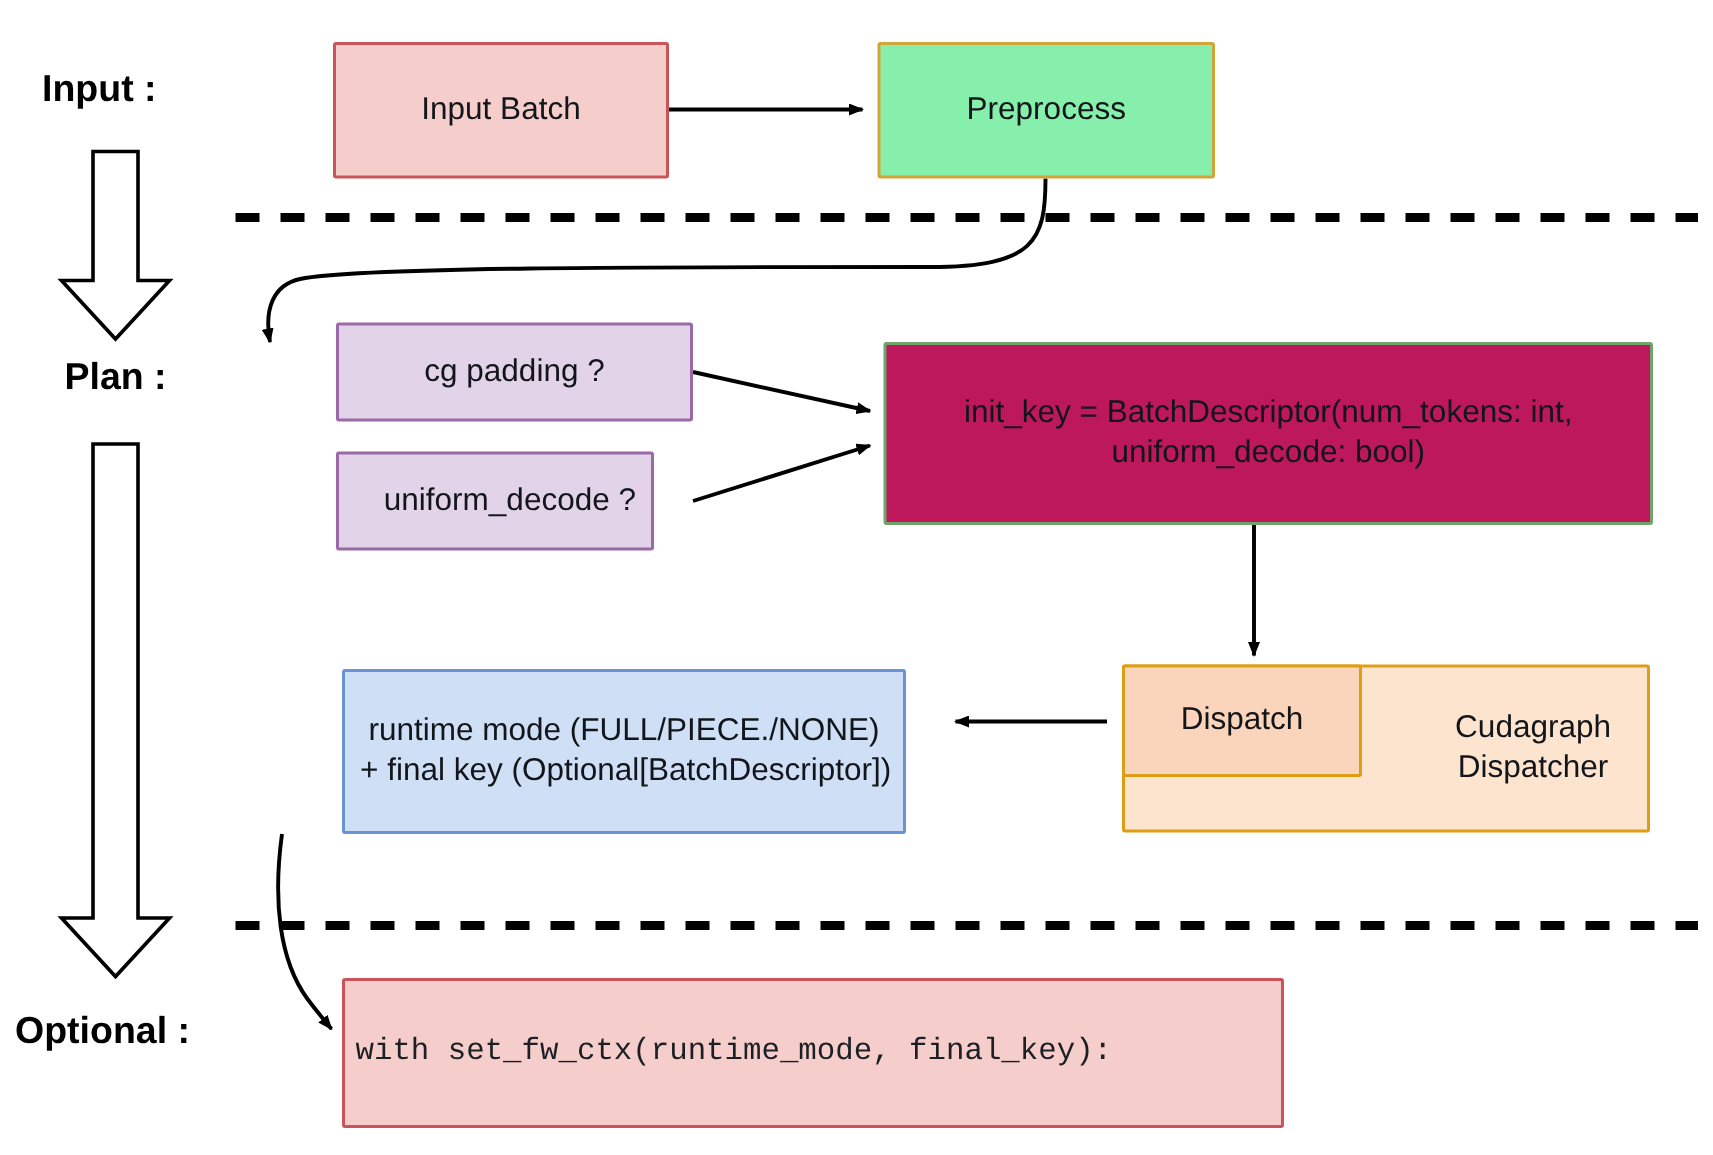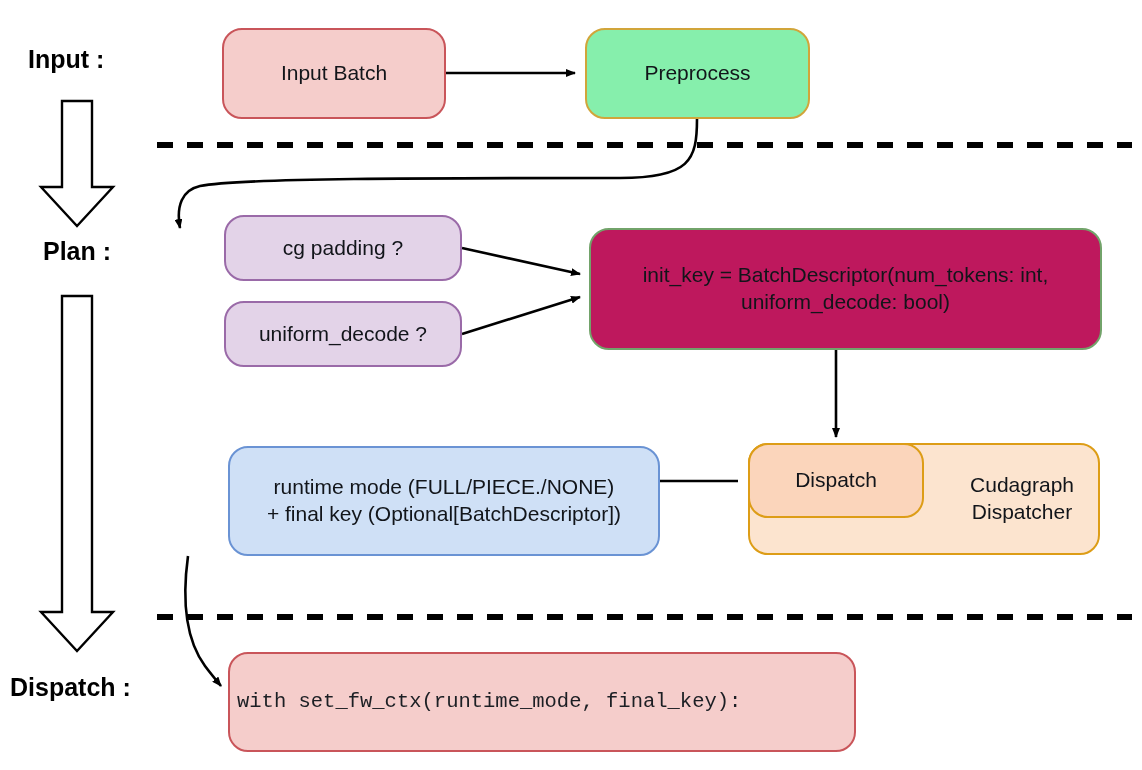--- a/index.html
+++ b/index.html
@@ -36,21 +36,21 @@
   }
   .node {
     position: absolute;
     box-sizing: border-box;
     display: flex;
     align-items: center;
     justify-content: center;
     text-align: center;
     border-width: 2px;
     border-style: solid;
-    border-radius: 20px;
+    border-radius: 2px;
     font-size: 21px;
     line-height: 1.28;
     color: #12151a;
     padding: 4px 10px;
     font-family: "Liberation Sans", sans-serif;
   }
   .node-input-batch {
     background: #f5cdcb;
     border-color: #c9555a;
   }
@@ -131,57 +131,57 @@
 
     <path d="M836,350 L836,437" fill="none" stroke="#000000" stroke-width="2.6" marker-end="url(#arrowhead)"></path>
 
     <path d="M738,481 L637,481" fill="none" stroke="#000000" stroke-width="2.6" marker-end="url(#arrowhead)"></path>
 
     <path d="M188,556 C182,600 186,640 205,666 C211,674 216,680 221,686" fill="none" stroke="#000000" stroke-width="2.6" marker-end="url(#arrowhead)"></path>
   </svg>
 
   <div class="stage-label" style="left:28px; top:45px;">Input :</div>
   <div class="stage-label" style="left:43px; top:237px;">Plan :</div>
-  <div class="stage-label" style="left:10px; top:673px;">Dispatch :</div>
+  <div class="stage-label" style="left:10px; top:673px;">Optional :</div>
 
   <div class="node node-input-batch" style="left:222px; top:28px; width:224px; height:91px;">
     <span class="node-text">Input Batch</span>
   </div>
 
   <div class="node node-preprocess" style="left:585px; top:28px; width:225px; height:91px;">
     <span class="node-text">Preprocess</span>
   </div>
 
   <div class="node node-cg-padding" style="left:224px; top:215px; width:238px; height:66px;justify-content:center;">
     <span class="node-text">cg padding ?</span>
   </div>
 
-  <div class="node node-uniform-decode" style="left:224px; top:301px; width:238px; height:66px;">
+  <div class="node node-uniform-decode" style="left:224px; top:301px; width:212px; height:66px;text-align:right;">
     <span class="node-text">uniform_decode ?</span>
   </div>
 
   <div class="node node-init-key" style="left:589px; top:228px; width:513px; height:122px;">
     <span class="node-text">
       <span class="code-line">init_key = BatchDescriptor(num_tokens: int,</span>
       <span class="code-line">uniform_decode: bool)</span>
     </span>
   </div>
 
   <div class="node node-cudagraph-dispatcher" style="left:748px; top:443px; width:352px; height:112px;">
     <span class="node-text" style="width:auto;">
       <span class="code-line">Cudagraph</span>
       <span class="code-line">Dispatcher</span>
     </span>
   </div>
 
-  <div class="node node-dispatch" style="left:748px; top:443px; width:176px; height:75px;">
+  <div class="node node-dispatch" style="left:748px; top:443px; width:160px; height:75px;">
     <span class="node-text">Dispatch</span>
   </div>
 
-  <div class="node node-runtime-mode" style="left:228px; top:446px; width:432px; height:110px;">
+  <div class="node node-runtime-mode" style="left:228px; top:446px; width:376px; height:110px;">
     <span class="node-text">
       <span class="code-line">runtime mode (FULL/PIECE./NONE)</span>
       <span class="code-line">+ final key (Optional[BatchDescriptor])</span>
     </span>
   </div>
 
   <div class="node node-exec-code" style="left:228px; top:652px; width:628px; height:100px;">
     <span class="node-text">
       <span class="code-line">with set_fw_ctx(runtime_mode, final_key):</span>
     </span>

